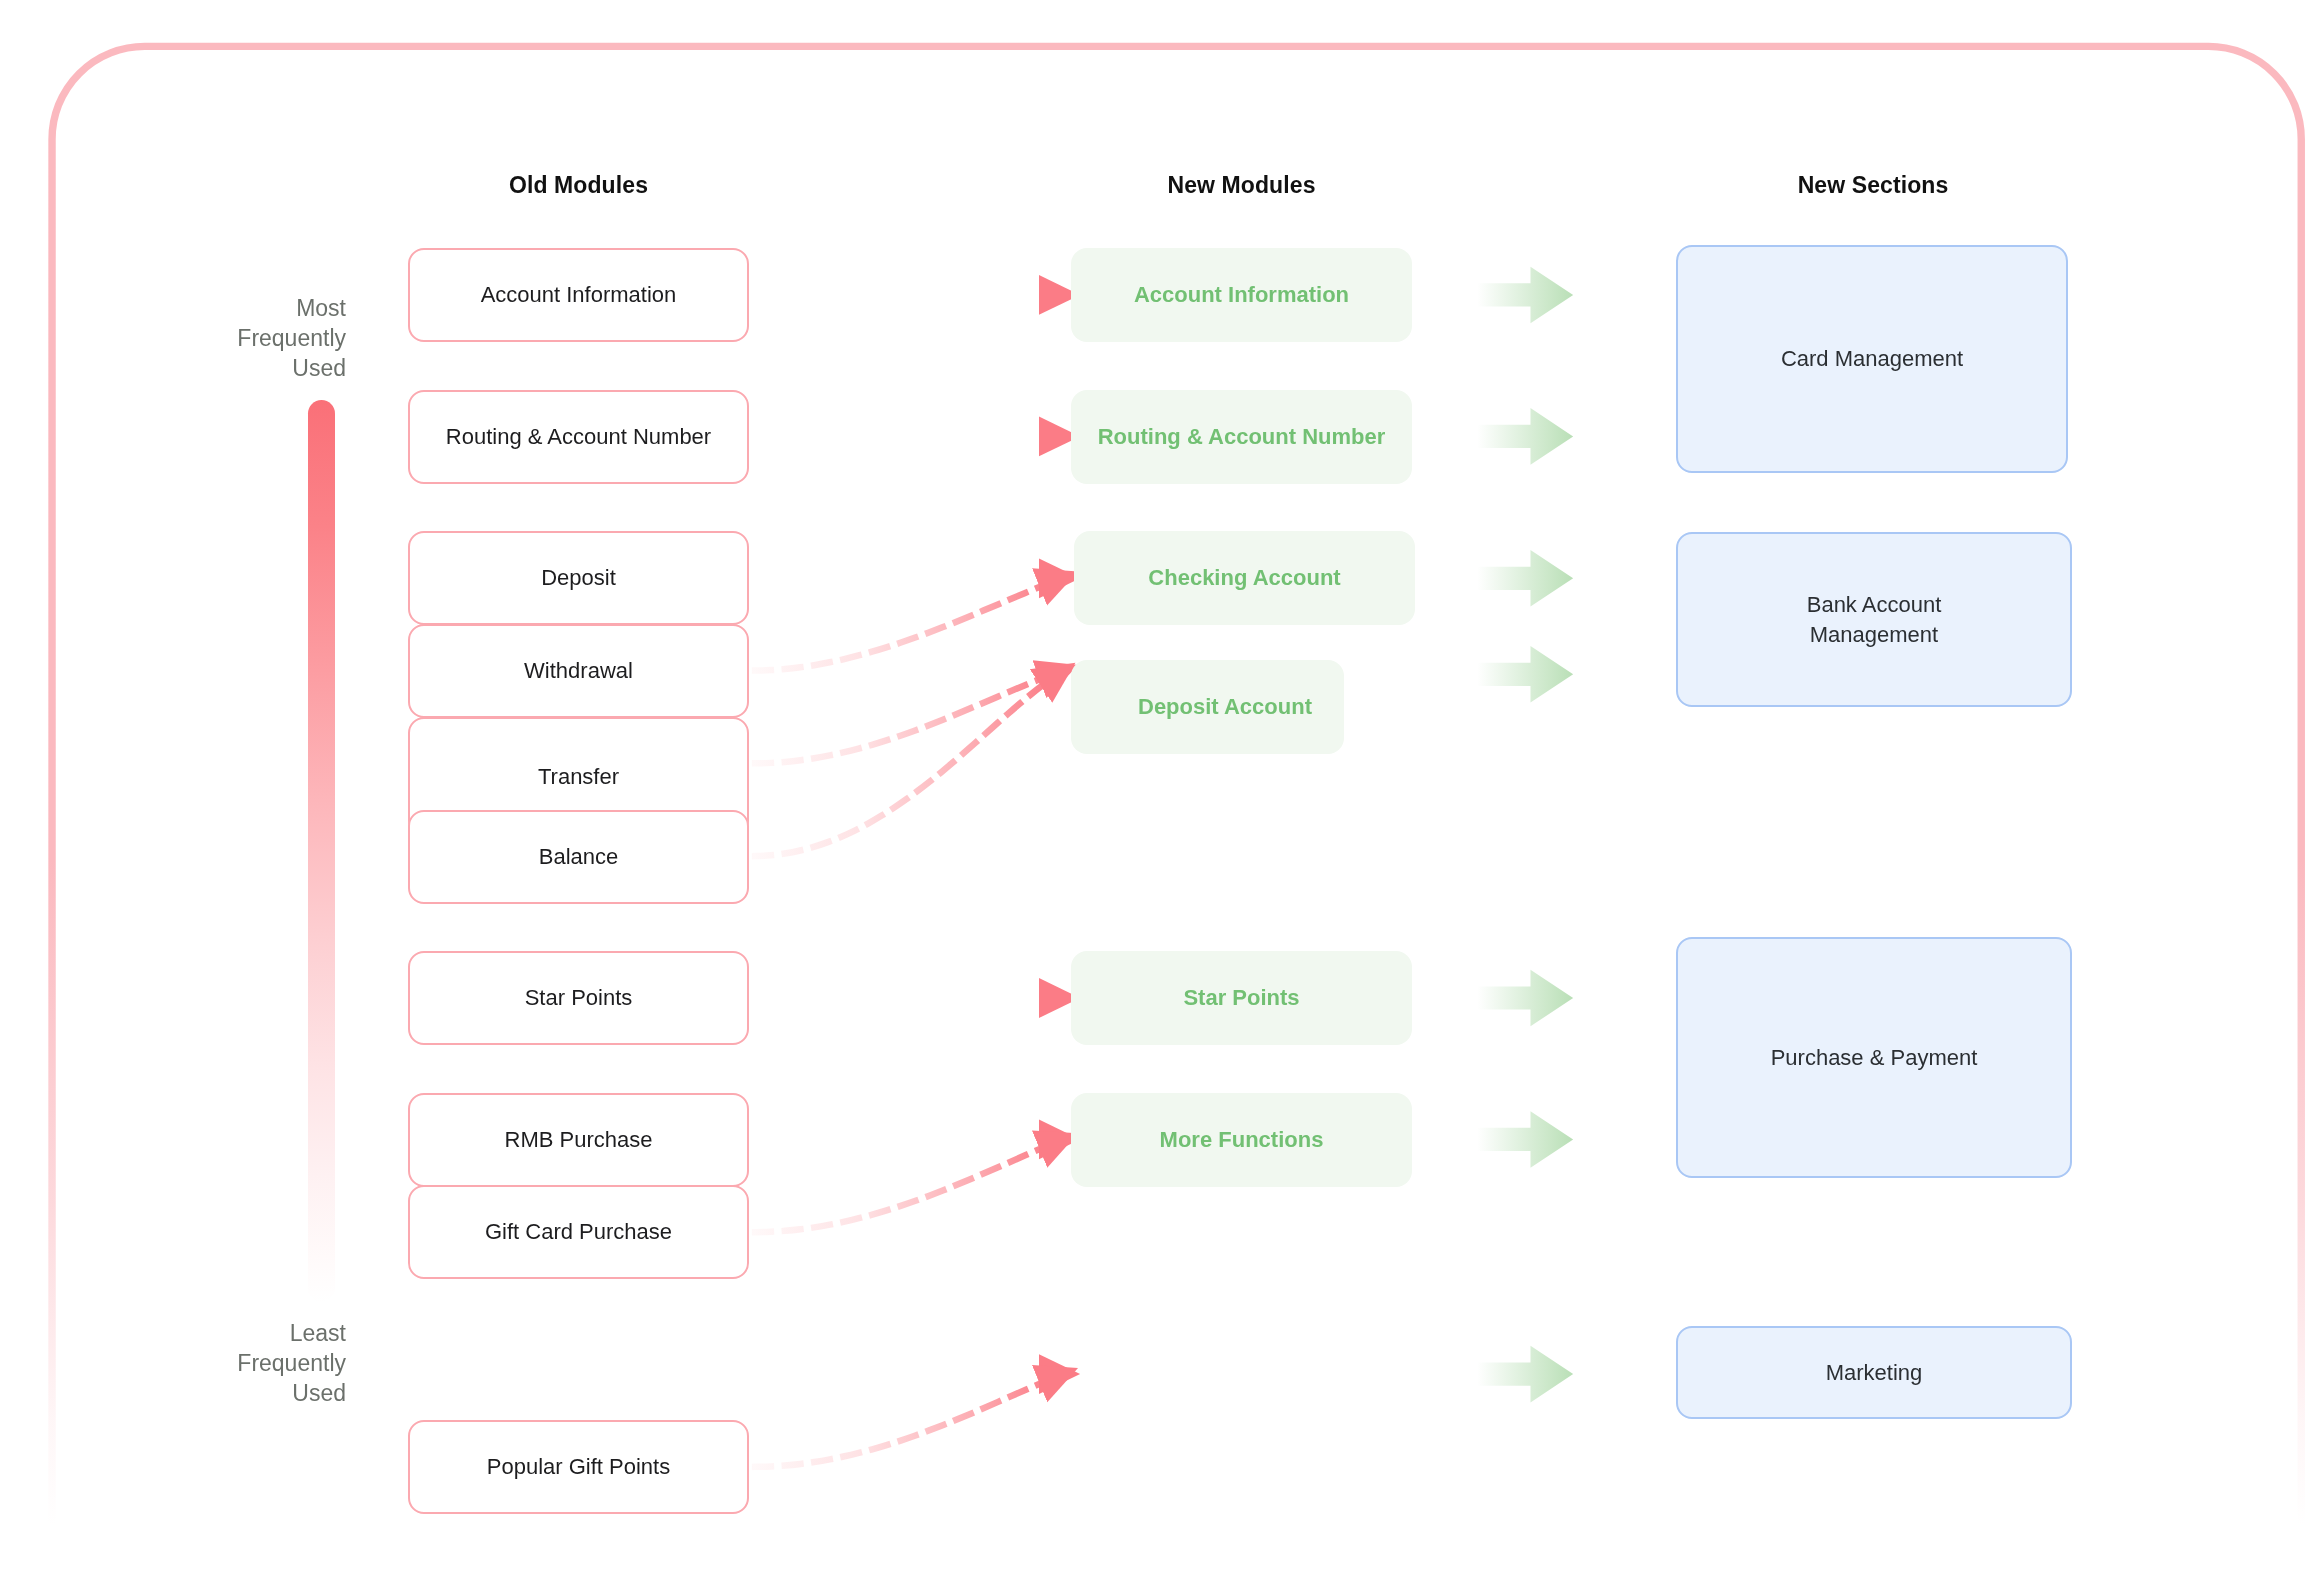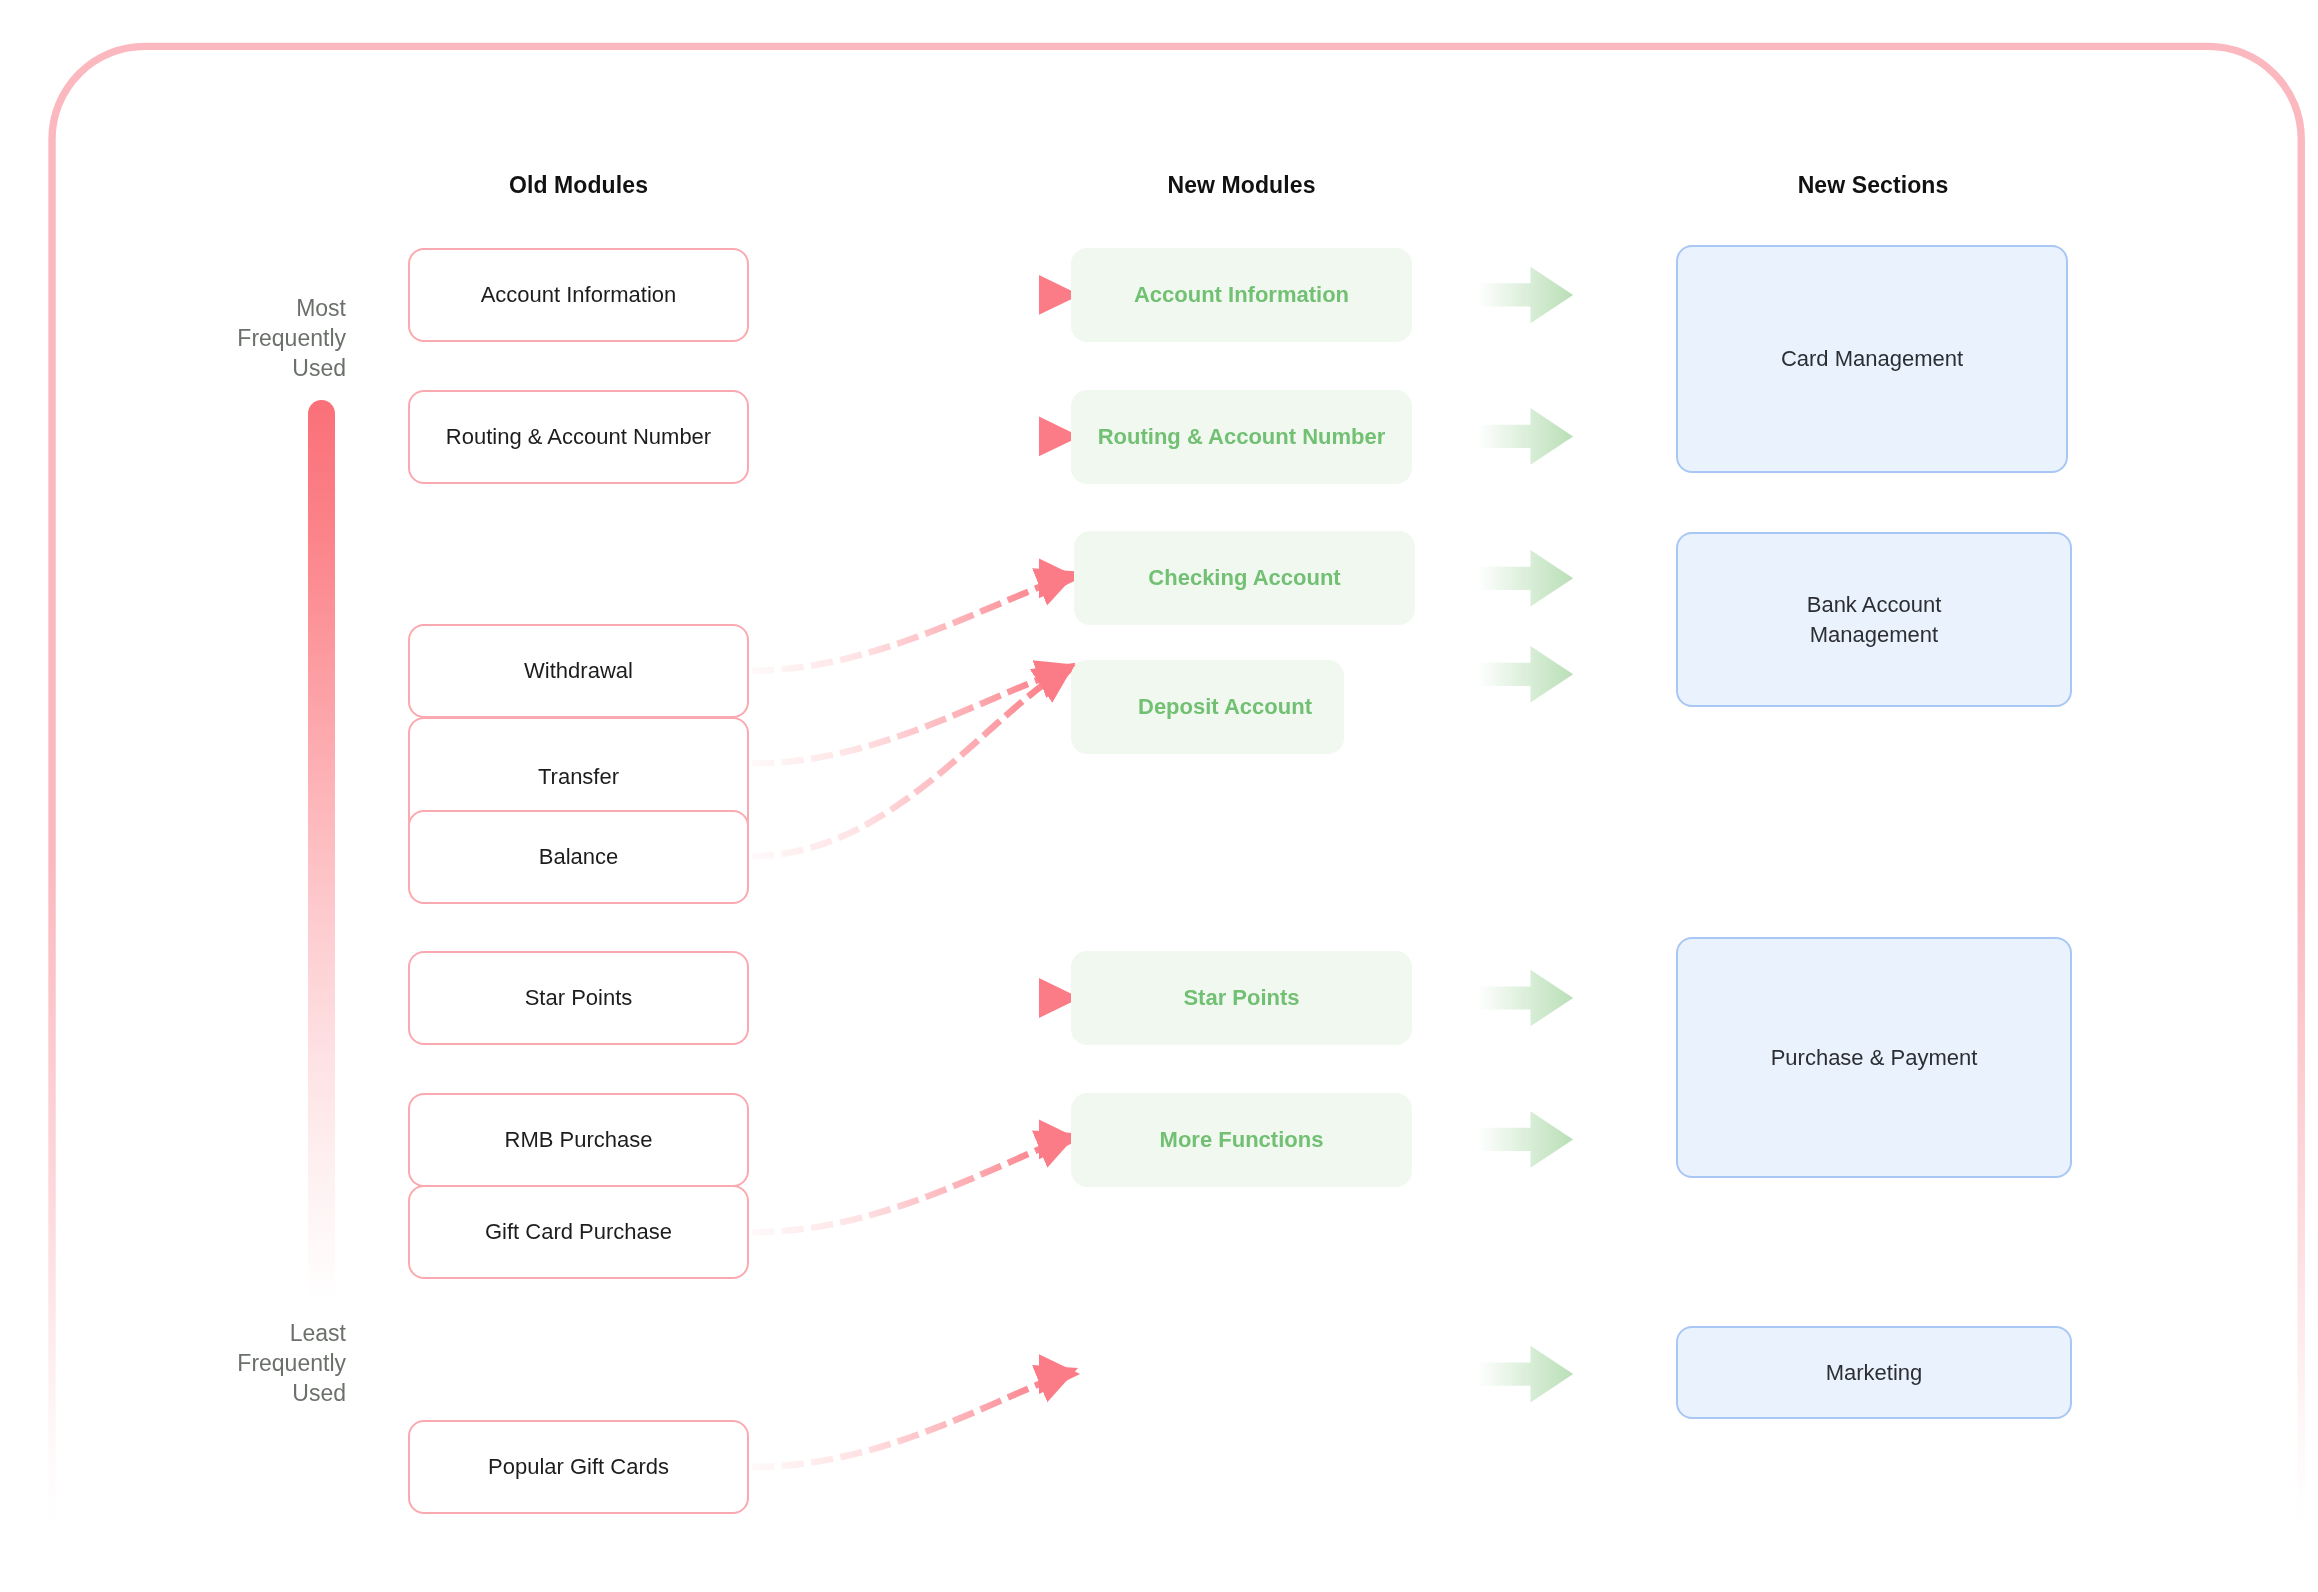--- a/index.html
+++ b/index.html
@@ -166,27 +166,28 @@
       <path d="M 3185 1222 L 3300 1222 L 3300 1186 L 3392 1247 L 3300 1308 L 3300 1272 L 3185 1272 z"></path>
       <path d="M 3185 1429 L 3300 1429 L 3300 1393 L 3392 1454 L 3300 1515 L 3300 1479 L 3185 1479 z"></path>
       <path d="M 3185 2127 L 3300 2127 L 3300 2091 L 3392 2152 L 3300 2213 L 3300 2177 L 3185 2177 z"></path>
       <path d="M 3185 2432 L 3300 2432 L 3300 2396 L 3392 2457 L 3300 2518 L 3300 2482 L 3185 2482 z"></path>
       <path d="M 3185 2938 L 3300 2938 L 3300 2902 L 3392 2963 L 3300 3024 L 3300 2988 L 3185 2988 z"></path>
     </g>
   </svg>
 
   <div class="old-box" style="left:408px; top:248px;  width:341px; height:94px;">Account Information</div>
   <div class="old-box" style="left:408px; top:390px;  width:341px; height:94px;">Routing &amp; Account Number</div>
+  <div class="old-box" style="left:408px; top:531px; width:341px; height:94px;">Deposit</div>
   <div class="old-box" style="left:408px; top:624px; width:341px; height:94px;">Withdrawal</div>
   <div class="old-box" style="left:408px; top:717px; width:341px; height:120px;">Transfer</div>
   <div class="old-box" style="left:408px; top:810px; width:341px; height:94px;">Balance</div>
   <div class="old-box" style="left:408px; top:951px; width:341px; height:94px;">Star Points</div>
   <div class="old-box" style="left:408px; top:1093px; width:341px; height:94px;">RMB Purchase</div>
   <div class="old-box" style="left:408px; top:1185px; width:341px; height:94px;">Gift Card Purchase</div>
-  <div class="old-box" style="left:408px; top:1420px; width:341px; height:94px;">Popular Gift Cards</div>
+  <div class="old-box" style="left:408px; top:1420px; width:341px; height:94px;">Popular Gift Points</div>
 
   <div class="new-box" style="left:1071px; top:248px;  width:341px; height:94px;">Account Information</div>
   <div class="new-box" style="left:1071px; top:390px;  width:341px; height:94px;">Routing &amp; Account Number</div>
   <div class="new-box" style="left:1074px; top:531px; width:341px; height:94px;">Checking Account</div>
   <div class="new-box" style="left:1071px; top:660px; width:273px; height:94px;padding-left:35px;">Deposit Account</div>
   <div class="new-box" style="left:1071px; top:951px; width:341px; height:94px;">Star Points</div>
   <div class="new-box" style="left:1071px; top:1093px; width:341px; height:94px;">More Functions</div>
 
   <div class="section-box" style="left:1676px; top:245px;  width:392px; height:228px;">Card Management</div>
   <div class="section-box" style="left:1676px; top:532px; width:396px; height:175px;">Bank Account

